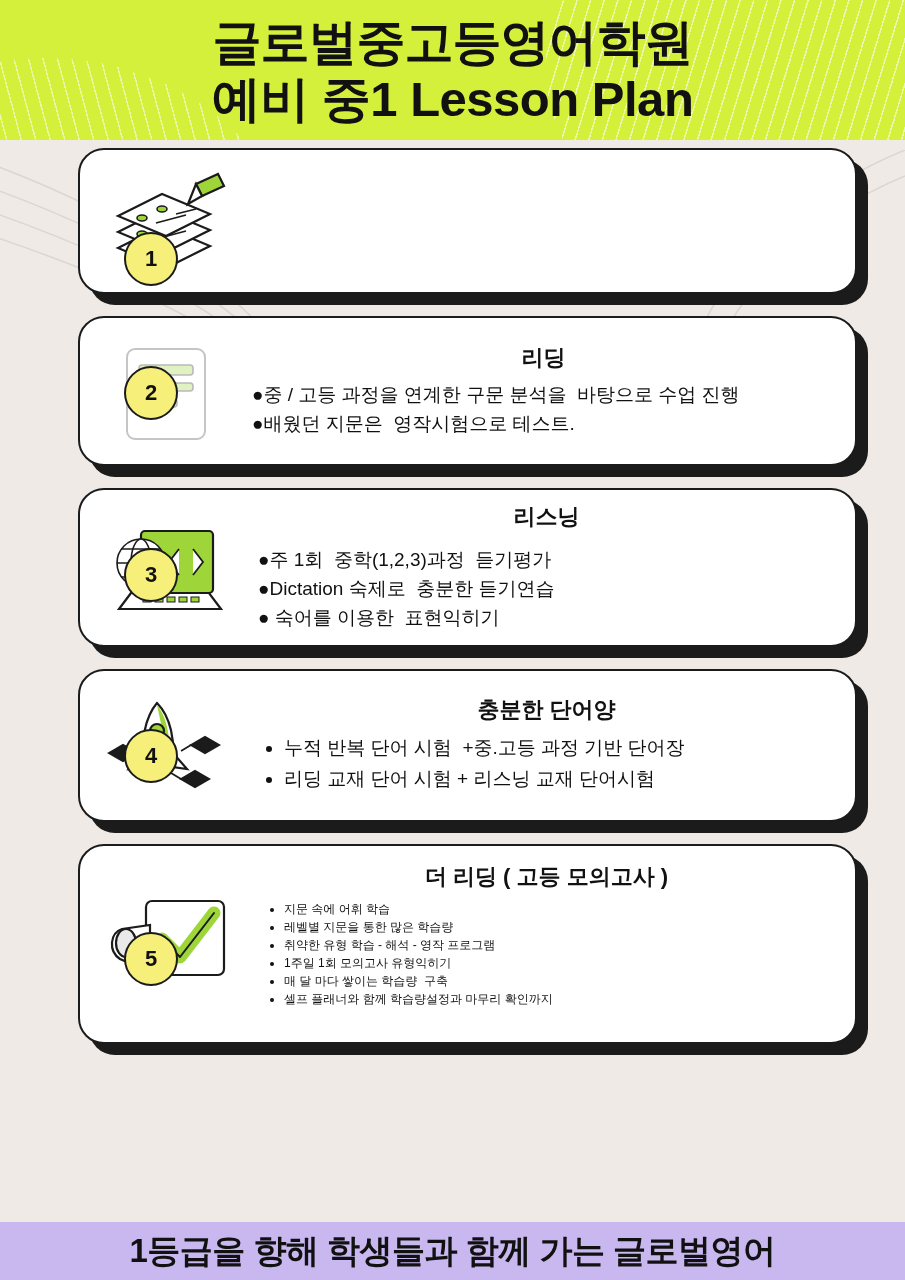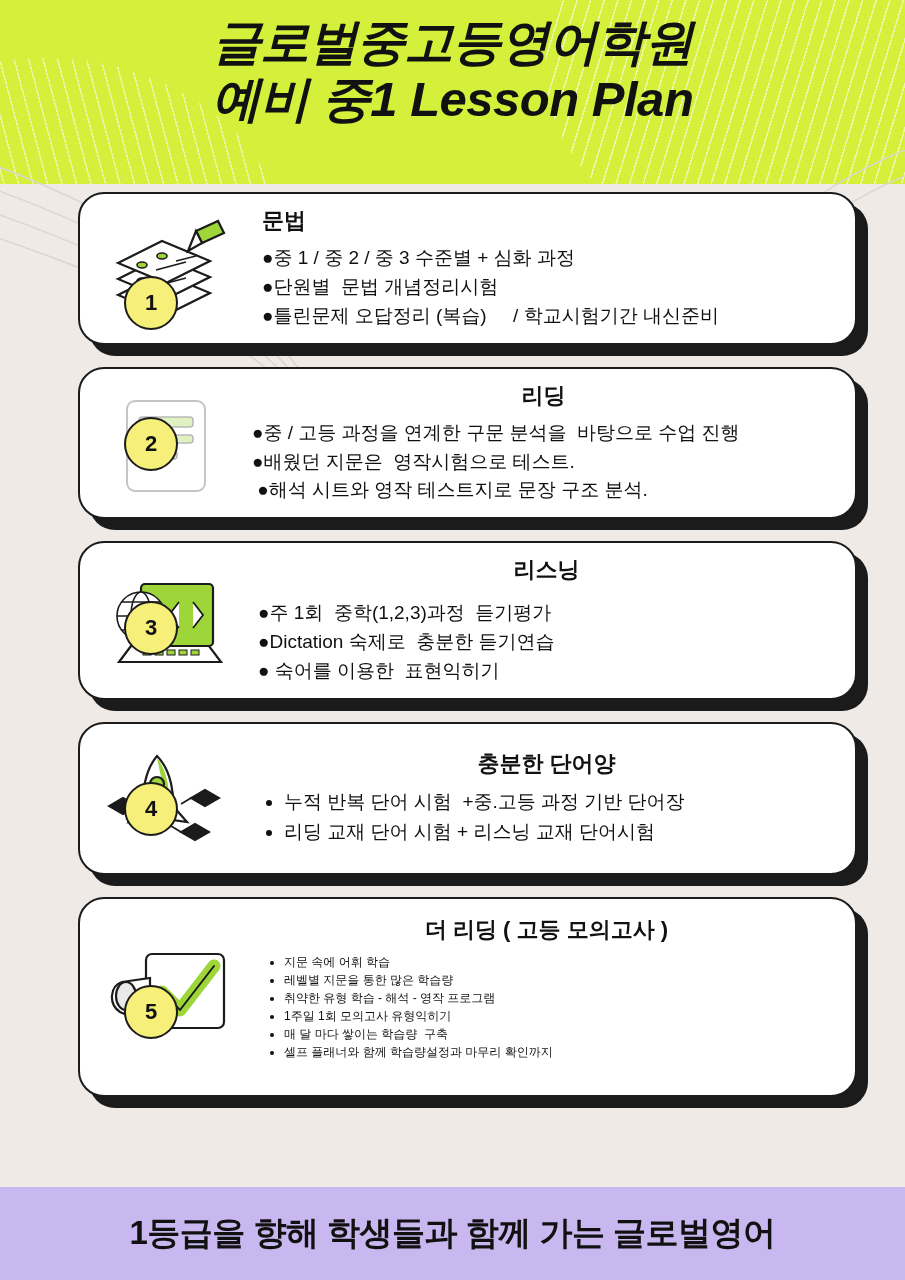--- a/index.html
+++ b/index.html
@@ -18,24 +18,23 @@
     width: 905px;
     height: 1280px;
     background: #efeae6;
     overflow: hidden;
   }
 
   
   .header {
     position: relative;
     width: 905px;
-    height: 184px;
+    height: 140px;
     background: #d4f03a;
     overflow: hidden;
-    font-style: italic;
   }
   .header .swoosh {
     position: absolute;
     right: -60px;
     top: -120px;
     width: 420px;
     height: 360px;
     border-radius: 50%;
     background: repeating-linear-gradient(
         115deg,
@@ -184,21 +183,21 @@
   .card-4 .card { min-height: 148px; }
   .card-5 .card { min-height: 200px; align-items: flex-start; padding-top: 16px;}
   .card-5 .card-illust { align-self: center; }
 
   
   .footer {
     position: absolute;
     left: 0;
     bottom: 0;
     width: 905px;
-    height: 93px;
+    height: 58px;
     background: #c9b8f0;
     display: flex;
     align-items: center;
     justify-content: center;
   }
   .footer-text {
     font-size: 33px;
     font-weight: bold;
     color: #111;
     letter-spacing: -0.5px;
@@ -252,28 +251,20 @@
               <path d="M56 61 L86 53"></path>
               <path d="M76 52 L96 47"></path>
               <path d="M56 77 L86 69"></path>
             </g>
             <g stroke="#1b1b1b" stroke-width="2.2">
               <path d="M96 22 L118 12 L124 24 L102 34 Z" fill="#9ed63a"></path>
               <path d="M102 34 L96 22 L88 42 Z" fill="#ffffff"></path>
             </g>
           </svg>
         </div>
-        <div class="card-body">
-          <div class="card-title">문법</div>
-          <ul class="bullets">
-            <li>●중 1 / 중 2 / 중 3 수준별 + 심화 과정</li>
-            <li>●단원별  문법 개념정리시험</li>
-            <li>●틀린문제 오답정리 (복습)     / 학교시험기간 내신준비</li>
-          </ul>
-        </div>
       </div>
     </div>
 
     <div class="card-row card-2">
       <div class="card">
         <div class="badge" style="top:48px;">2</div>
         <div class="card-illust">
           <svg width="150" height="120" viewBox="0 0 150 120">
             <g opacity="0.25" stroke="#1b1b1b" stroke-width="2" fill="#ffffff">
               <rect x="30" y="18" width="78" height="90" rx="8"></rect>
@@ -283,21 +274,20 @@
               <rect x="42" y="52" width="54" height="8" rx="3"></rect>
               <rect x="42" y="68" width="38" height="8" rx="3"></rect>
             </g>
           </svg>
         </div>
         <div class="card-body">
           <div class="card-title center">리딩</div>
           <ul class="bullets">
             <li>●중 / 고등 과정을 연계한 구문 분석을  바탕으로 수업 진행</li>
             <li>●배웠던 지문은  영작시험으로 테스트.</li>
-            <li> ●해석 시트와 영작 테스트지로 문장 구조 분석.</li>
           </ul>
         </div>
       </div>
     </div>
 
     <div class="card-row card-3">
       <div class="card">
         <div class="badge" style="top:58px;">3</div>
         <div class="card-illust">
           <svg width="155" height="125" viewBox="0 0 155 125">

